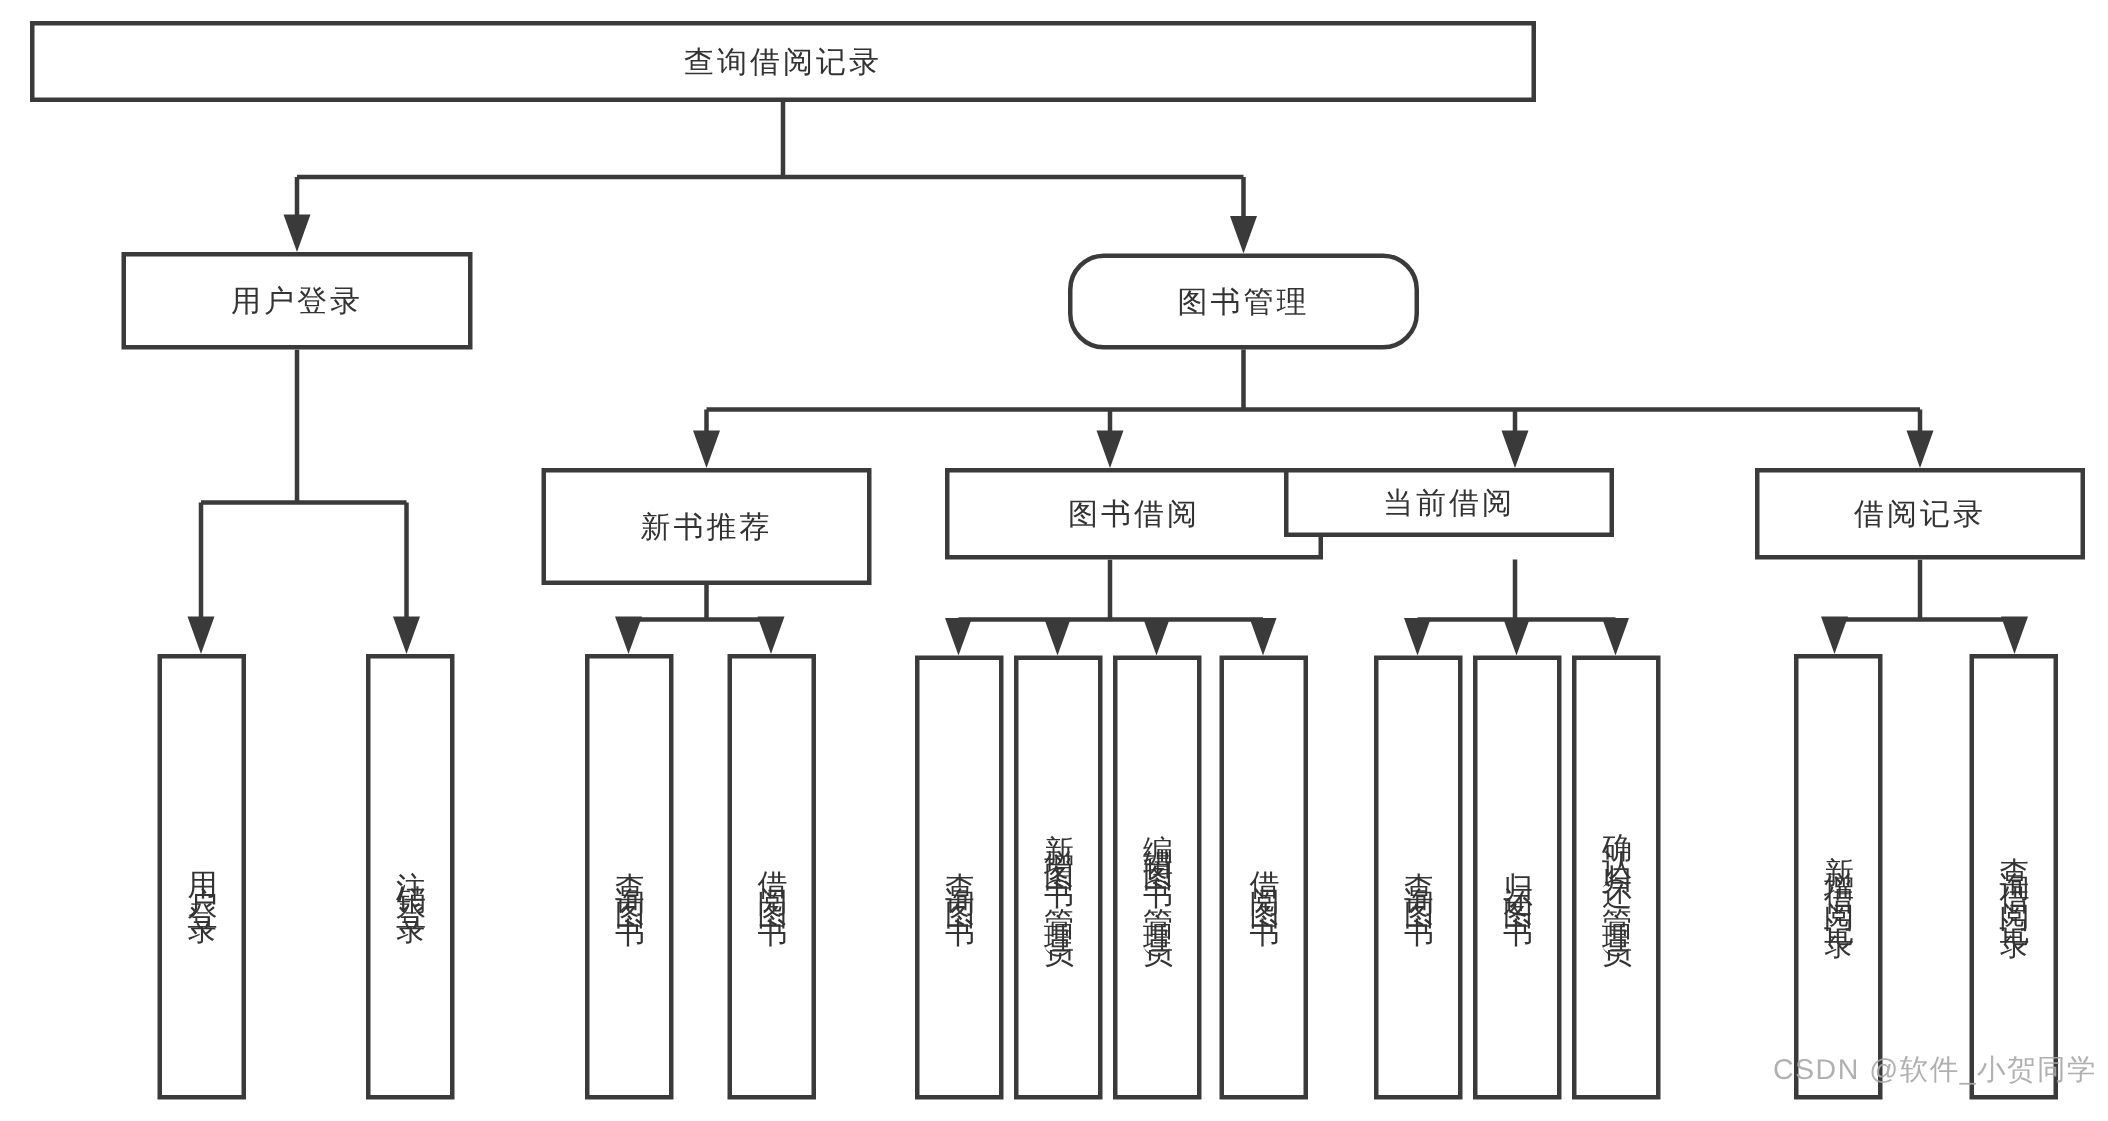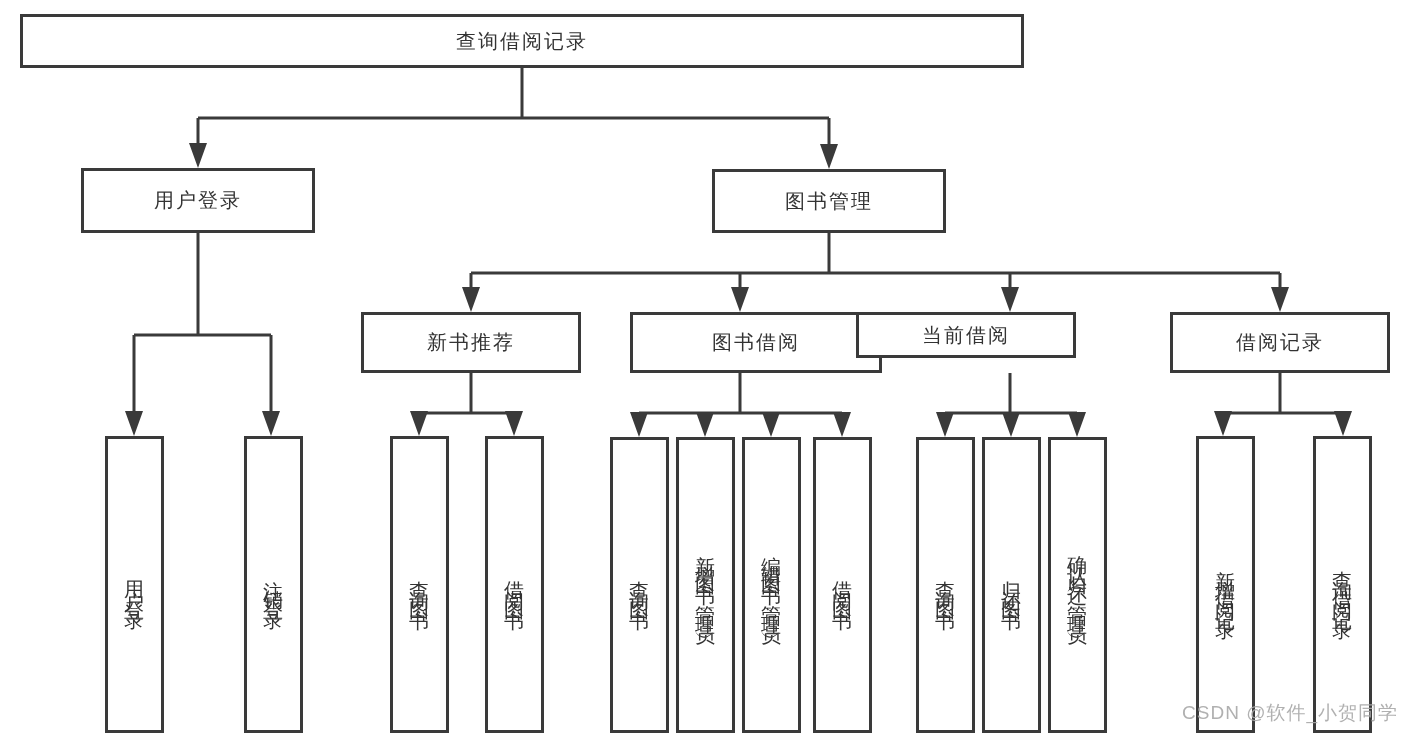--- a/index.html
+++ b/index.html
@@ -94,25 +94,25 @@
              M1334,411 L1352,411 L1343,436 Z" fill="#3a3a3a" stroke="none"></path>
   </svg>
 
   <div class="box hbox" style="left:20px; top:14px; width:1004px; height:54px;">
     <span>查询借阅记录</span>
   </div>
 
   <div class="box hbox" style="left:81px; top:168px; width:234px; height:65px;">
     <span>用户登录</span>
   </div>
-  <div class="box hbox" style="left:712px; top:169px; width:234px; height:64px;">
+  <div class="box hbox" style="left:712px; top:169px; width:234px; height:64px;border-radius:24px;">
     <span>图书管理</span>
   </div>
 
-  <div class="box hbox" style="left:361px; top:312px; width:220px; height:61px;justify-content:center;">
+  <div class="box hbox" style="left:361px; top:312px; width:220px; height:78px;justify-content:center;">
     <span>新书推荐</span>
   </div>
   <div class="box hbox" style="left:630px; top:312px; width:252px; height:61px;">
     <span>图书借阅</span>
   </div>
   <div class="box hbox" style="left:856px; top:312px; width:220px; height:46px;">
     <span>当前借阅</span>
   </div>
   <div class="box hbox" style="left:1170px; top:312px; width:220px; height:61px;">
     <span>借阅记录</span>

